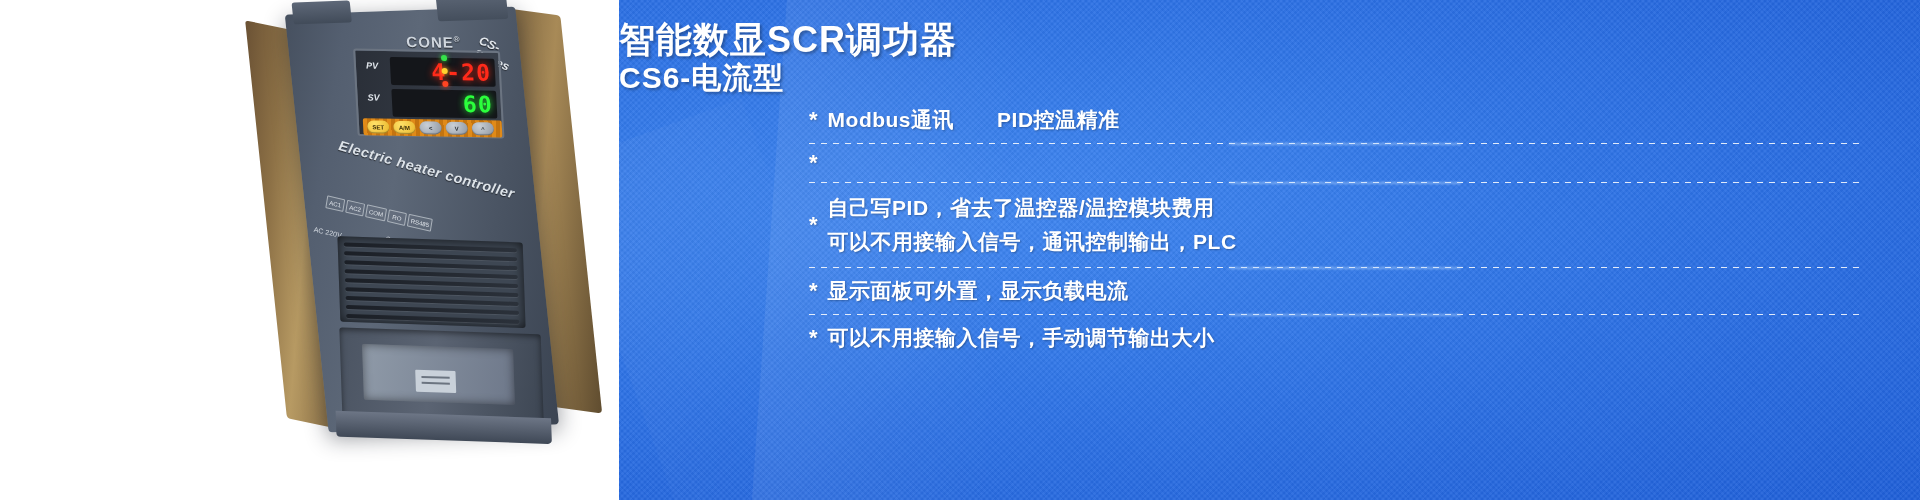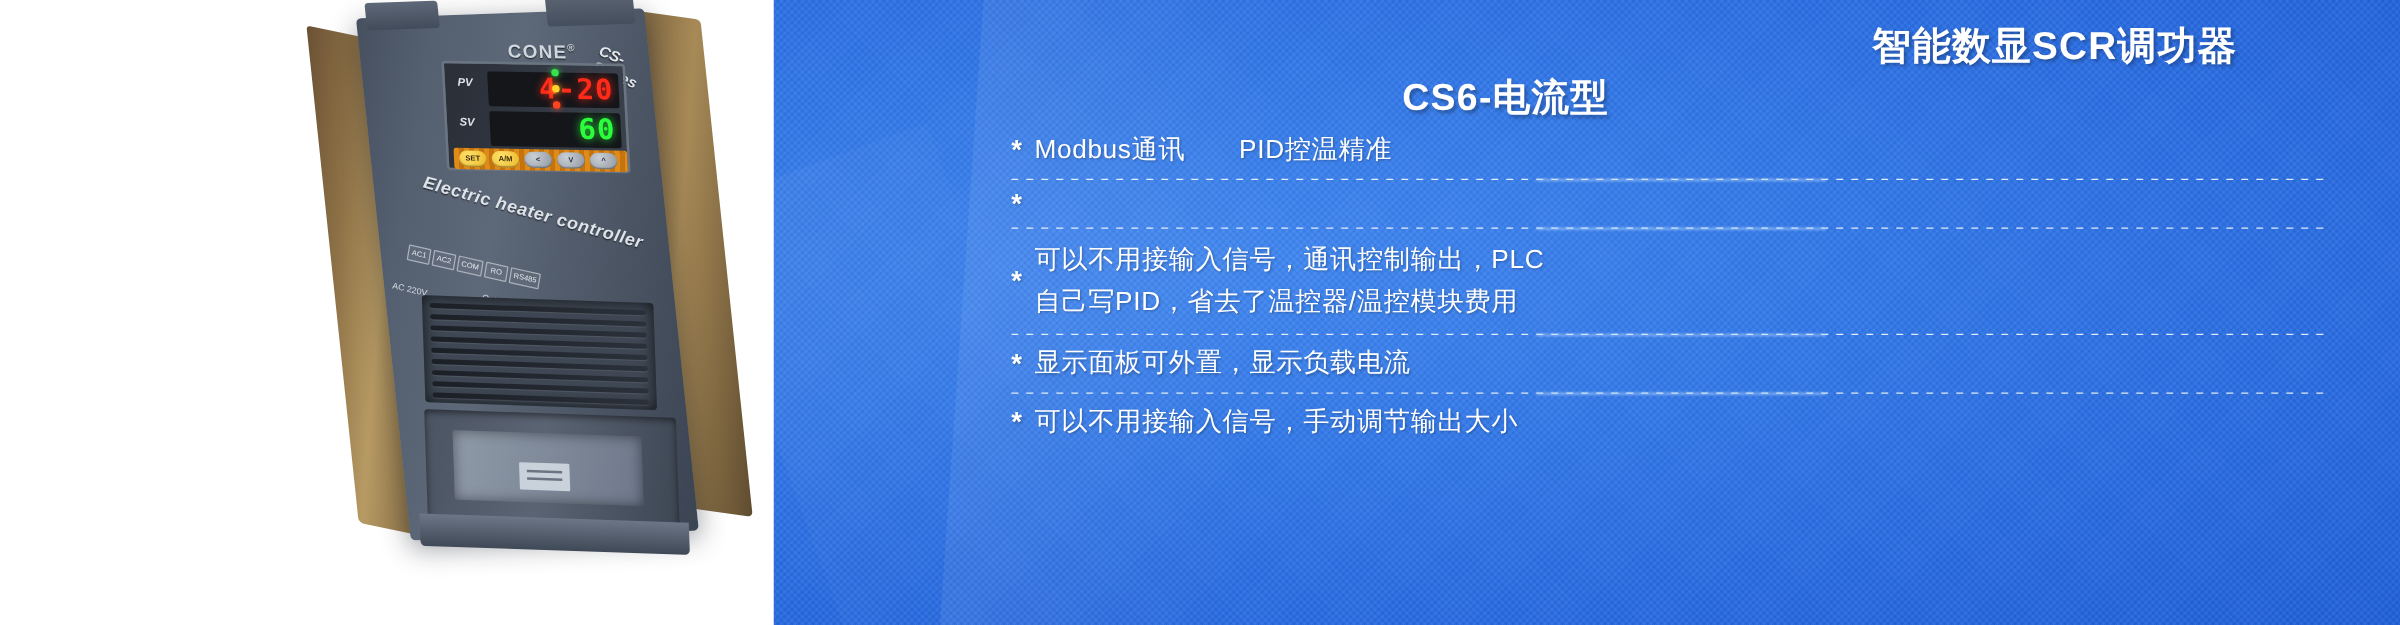--- a/index.html
+++ b/index.html
@@ -225,29 +225,27 @@
   .sheen2 {
     position:absolute; left:0px; top:120px;
     width:200px; height:420px;
     background:linear-gradient(120deg, rgba(255,255,255,.05), rgba(255,255,255,0) 70%);
     transform:rotate(-20deg);
     pointer-events:none;
   }
 
   .title {
     position:absolute; left:0; right:0; top:16px;
-    text-align:right;
-    font-size:31px; font-weight:bold; color:#ffffff;
+    text-align:left;
+    font-size:36px; font-weight:bold; color:#ffffff;
     letter-spacing:1px;
     text-shadow:2px 2px 3px rgba(0,0,0,.30);
-    padding-right:130px;
   }
   .subtitle {
     position:absolute; left:0; right:0; top:58px;
-    text-align:center;
     font-size:30px; font-weight:bold; color:#ffffff;
     letter-spacing:1px;
     text-shadow:2px 2px 3px rgba(0,0,0,.30);
     padding-right:130px;
   }
 
   .bullets {
     position:absolute; left:190px; top:105px; right:60px;
   }
   .bullet {
@@ -257,21 +255,21 @@
     padding-bottom:6px;
   }
   .bullet .star {
     flex:0 0 auto;
     font-size:22px; line-height:1; font-weight:bold;
     color:#ffffff; margin-right:10px;
     align-self:center;
     text-shadow:1px 1px 2px rgba(0,0,0,.25);
   }
   .bullet .txt {
-    font-size:21px; font-weight:normal; line-height:30px;
+    font-size:21px; font-weight:bold; line-height:30px;
     letter-spacing:.5px;
     text-shadow:1px 1px 2px rgba(0,0,0,.28);
     white-space:nowrap;
   }
   .bullet .txt .l2 { display:block; }
   .rule {
     position:relative;
     height:1px;
     margin:0 0 8px 0;
     background-image:linear-gradient(90deg, rgba(255,255,255,.85) 0 6px, rgba(255,255,255,0) 6px 12px);
@@ -389,22 +387,22 @@
       <div class="rule"></div>
 
       <div class="bullet b-row">
         <span class="star">*</span>
       </div>
       <div class="rule"></div>
 
       <div class="bullet b-row b-tall">
         <span class="star">*</span>
         <span class="txt">
+          <span class="l2">自己写PID，省去了温控器/温控模块费用</span>
           <span class="l2">可以不用接输入信号，通讯控制输出，PLC</span>
-          <span class="l2">自己写PID，省去了温控器/温控模块费用</span>
         </span>
       </div>
       <div class="rule"></div>
 
       <div class="bullet b-row">
         <span class="star">*</span>
         <span class="txt">显示面板可外置，显示负载电流</span>
       </div>
       <div class="rule"></div>
 

